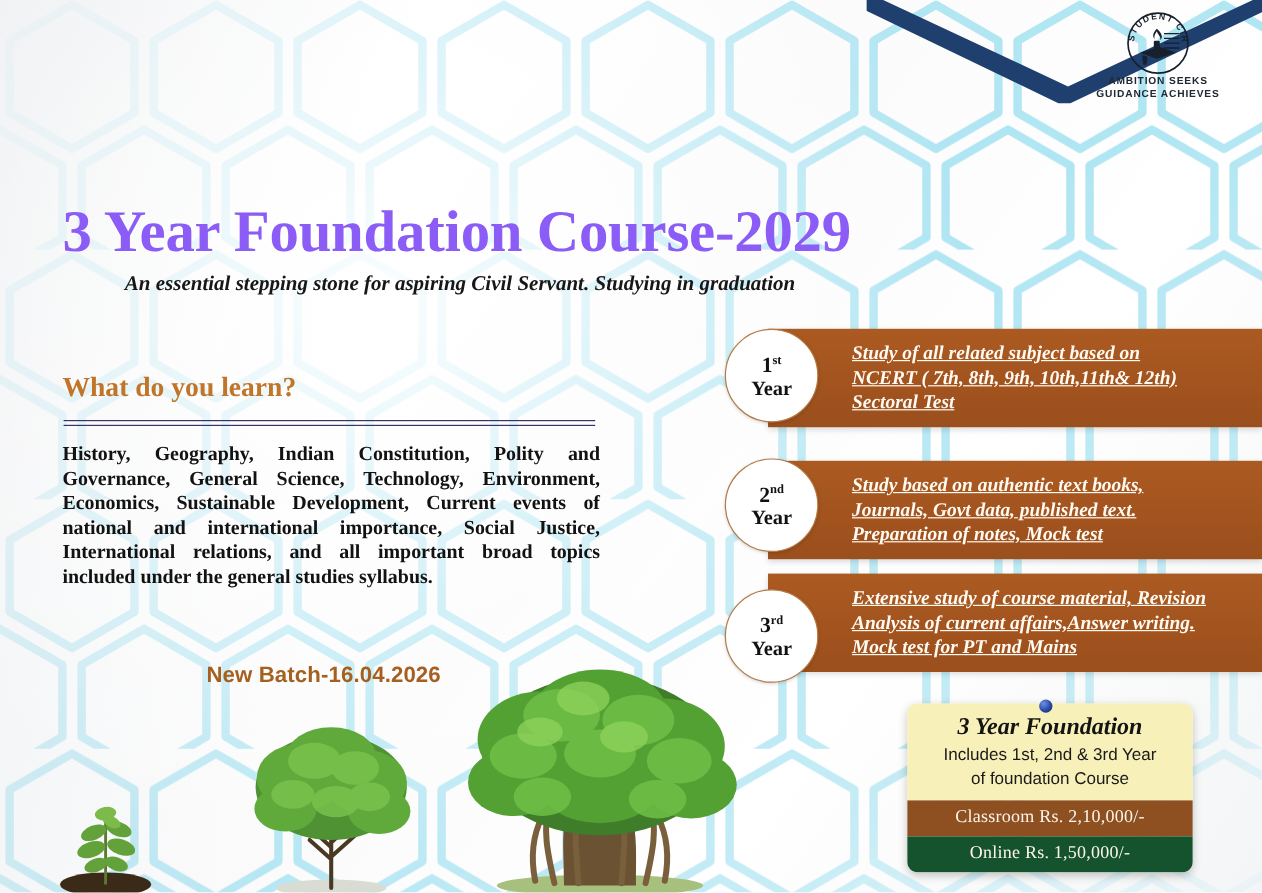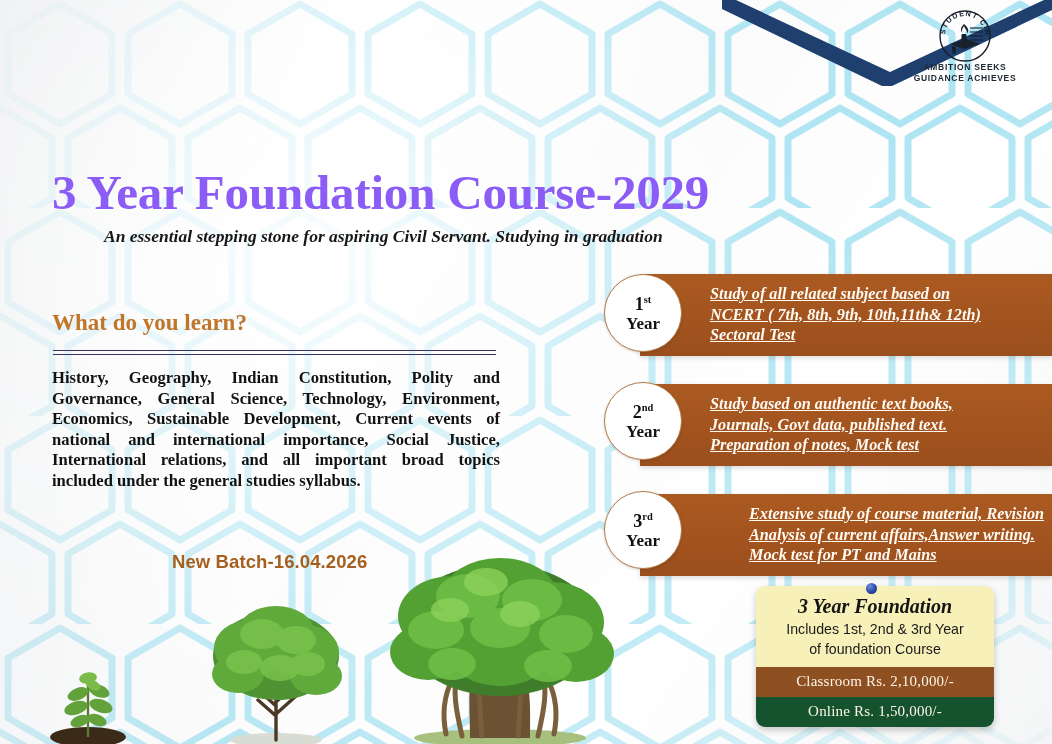--- a/index.html
+++ b/index.html
@@ -189,21 +189,21 @@
   .badge .yr {
     font-family: "Liberation Serif", serif;
     font-weight: 700;
     font-size: 17px;
     color: #111111;
     margin-top: 2px;
   }
 
   .y1 { top: 274px; } .b1 { top: 274px; }
   .y2 { top: 384px; } .b2 { top: 382px; }
-  .y3 { top: 494px; justify-content: flex-end; } .b3 { top: 491px; }
+  .y3 { top: 478px; } .b3 { top: 491px; }
 
   
   .pricecard {
     position: absolute;
     left: 756px; top: 586px;
     width: 238px;
     border-radius: 9px;
     overflow: hidden;
     box-shadow: 0 3px 7px rgba(0,0,0,.22);
   }

